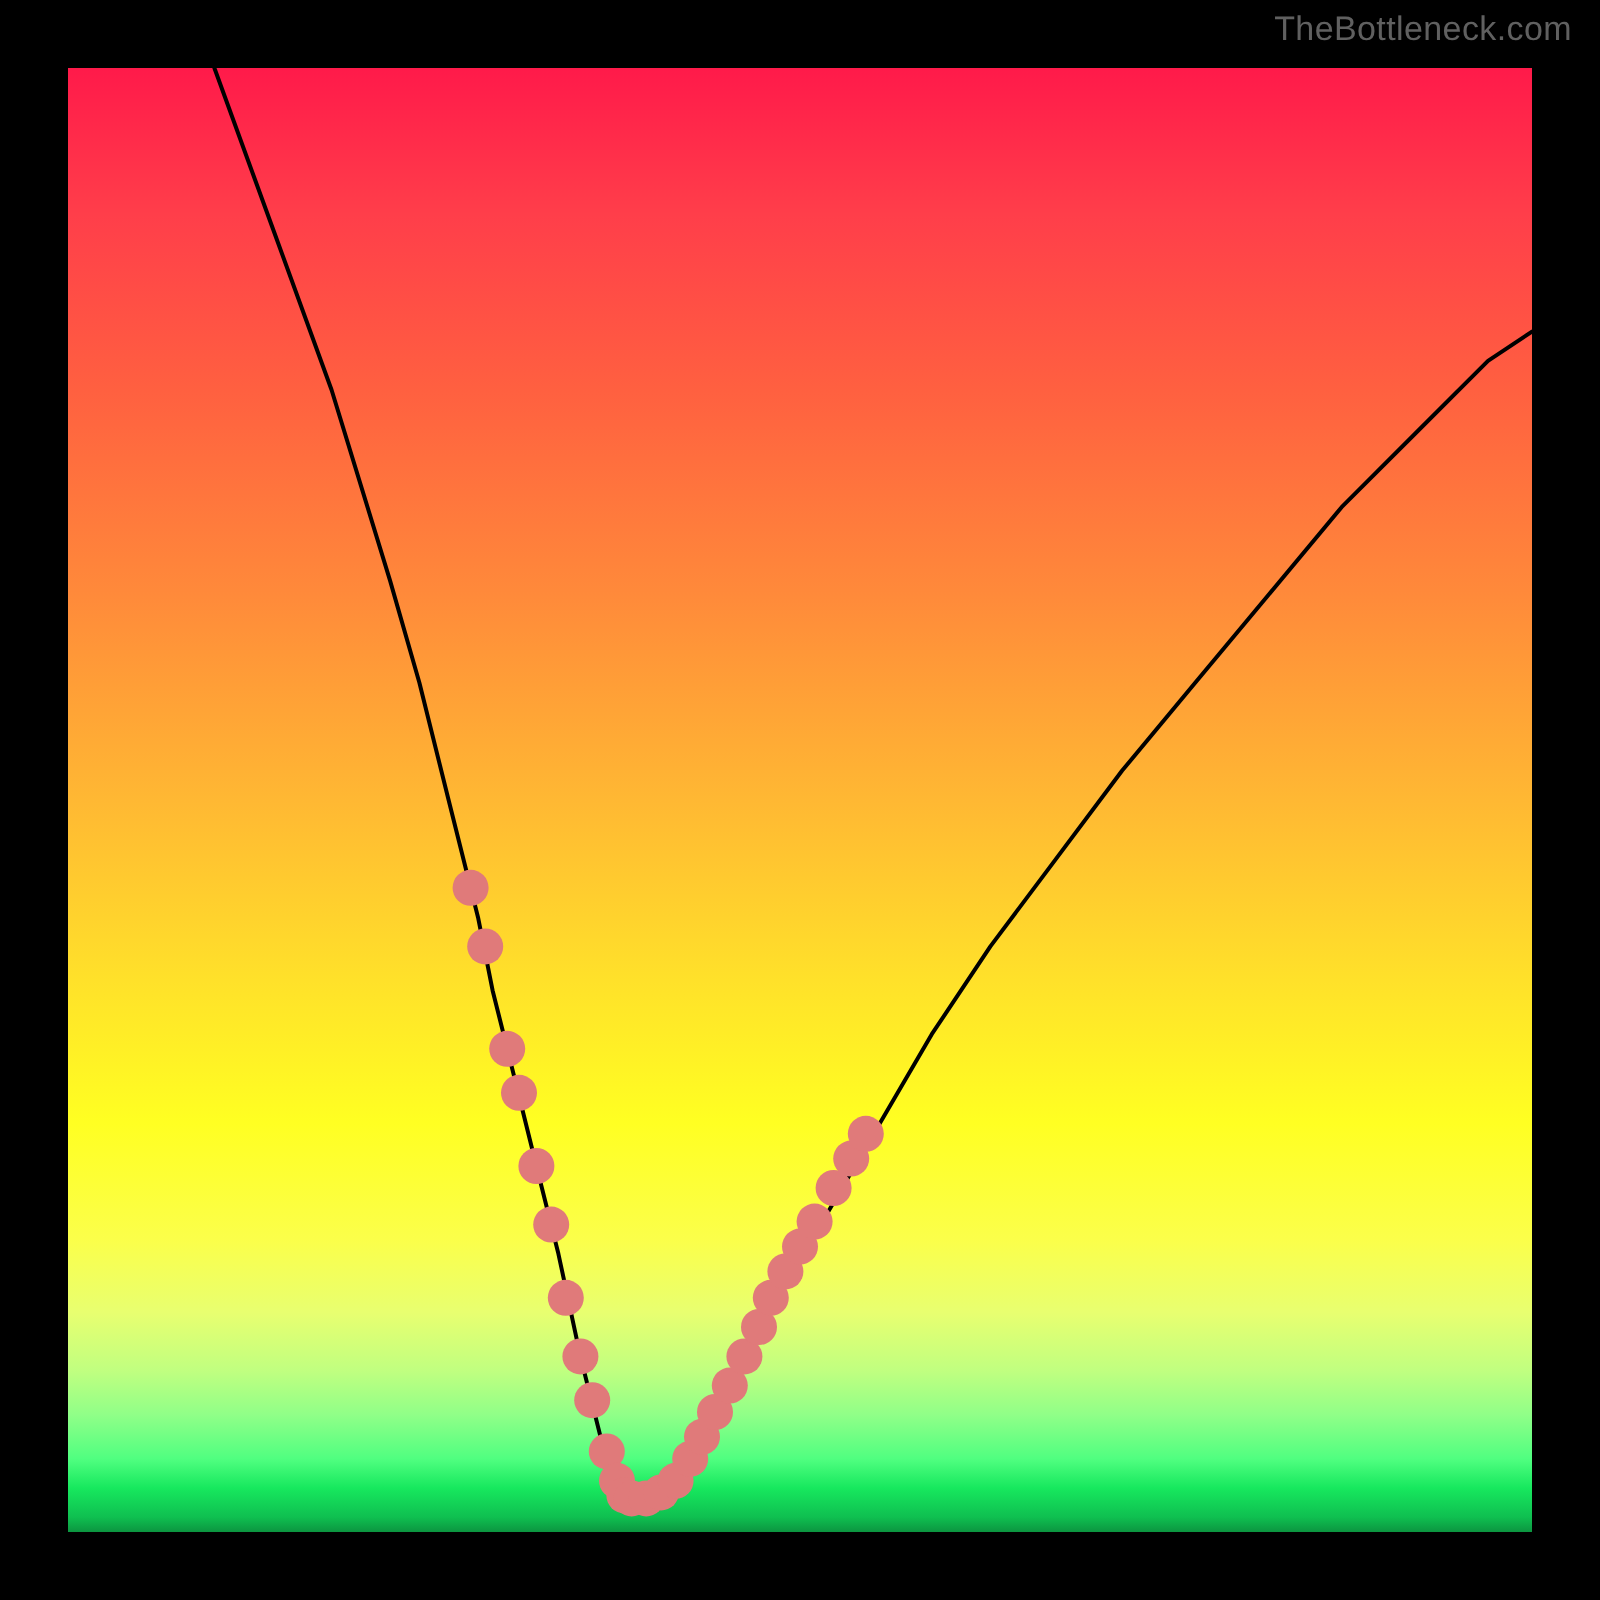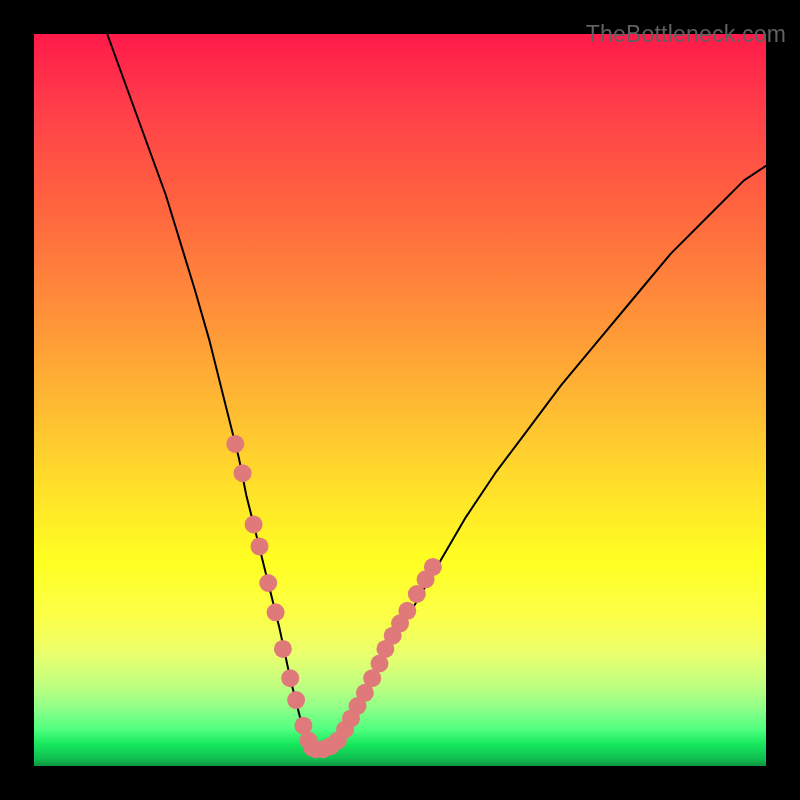--- a/index.html
+++ b/index.html
@@ -11,24 +11,24 @@
     font-family: Arial, Helvetica, sans-serif;
   }
   .frame {
     width: 800px;
     height: 800px;
     background: #000;
     position: relative;
   }
   .watermark {
     position: absolute;
-    top: 21px;
+    top: 5px;
     right: 14px;
     color: #606060;
-    font-size: 23px;
+    font-size: 17px;
     font-weight: 500;
     letter-spacing: 0.2px;
     z-index: 10;
   }
   .plot-area {
     position: absolute;
     left: 34px;
     top: 34px;
     width: 732px;
     height: 732px;

